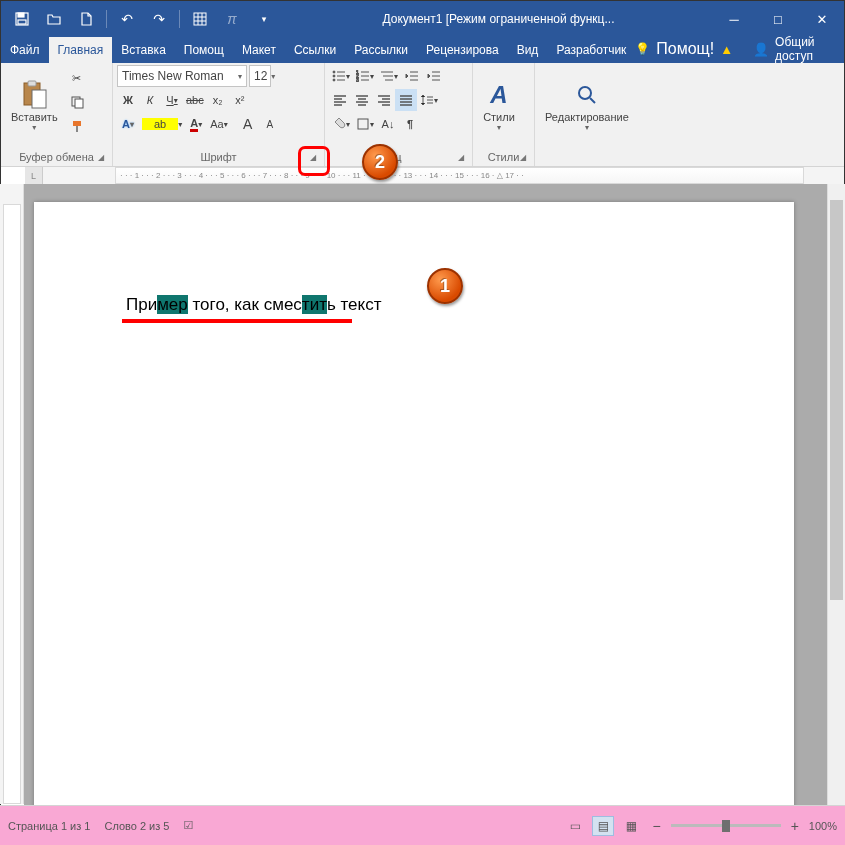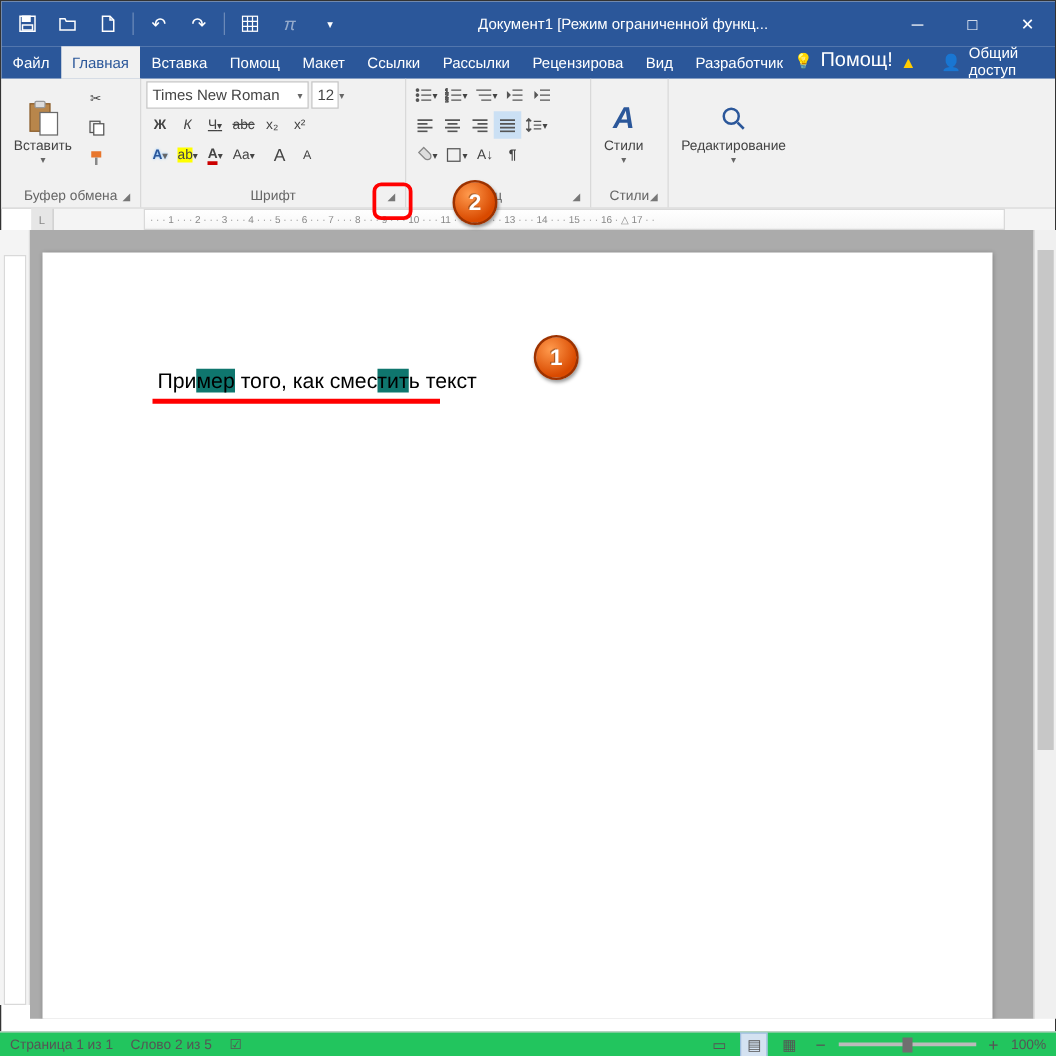--- a/index.html
+++ b/index.html
@@ -31,21 +31,21 @@
 .ruler-h-track{position:absolute;left:90px;right:40px;top:0;height:100%;background:linear-gradient(to bottom,#fff,#f6f6f6);border:1px solid #d9d9d9;font-size:8px;color:#888;display:flex;align-items:center;overflow:hidden}
 .ruler-v{width:24px;background:#f4f4f4;border-right:1px solid #ddd;float:left;height:620px;position:absolute;left:0;top:184px}
 .ruler-v-track{position:absolute;top:20px;bottom:0;left:3px;width:18px;background:#fff;border:1px solid #d9d9d9}
 .doc-area{position:absolute;left:24px;top:184px;right:18px;bottom:30px;background:#ababab;overflow:hidden}
 .page{position:absolute;left:10px;top:18px;width:760px;height:990px;background:#fff;box-shadow:0 0 4px rgba(0,0,0,.3)}
 .doc-text{position:absolute;left:92px;top:93px;font-family:"Times New Roman",serif;font-size:17px;color:#000}
 .sel{background:#0f766e}
 .red-underline{position:absolute;left:88px;top:117px;width:230px;height:4px;background:#ff0000}
 .callout{position:absolute;width:36px;height:36px;border-radius:50%;background:radial-gradient(circle at 35% 30%,#ff9a4d,#d94a00 70%);border:2px solid #9c3200;display:flex;align-items:center;justify-content:center;color:#fff;font-weight:bold;font-size:18px;box-shadow:1px 2px 3px rgba(0,0,0,.4);text-shadow:-1px -1px 0 rgba(0,0,0,.3)}
 .red-box{position:absolute;border:3px solid #ff0000;border-radius:7px}
-.statusbar{position:absolute;bottom:0;left:0;right:0;height:20px;background:#22c55e;border-top:1px solid #d4d4d4;display:flex;align-items:center;font-size:11px;color:#555;padding:0 8px;gap:14px}
+.statusbar{position:absolute;bottom:0;left:0;right:0;height:40px;background:#f9a8d4;border-top:1px solid #d4d4d4;display:flex;align-items:center;font-size:11px;color:#555;padding:0 8px;gap:14px}
 .statusbar .right{margin-left:auto;display:flex;align-items:center;gap:6px}
 .view-btn{width:22px;height:20px;display:flex;align-items:center;justify-content:center;border:1px solid transparent;font-size:12px}
 .view-btn.active{background:#d4e2f1;border-color:#9ebde0}
 .zoom-track{width:110px;height:3px;background:#bbb;position:relative}
 .zoom-track::before{content:'';position:absolute;left:50%;top:-4px;width:8px;height:12px;background:#6f6f6f;transform:translateX(-50%)}
 .scroll-v{position:absolute;right:0;top:184px;bottom:30px;width:18px;background:#f0f0f0;border-left:1px solid #ddd}
 .scroll-v-thumb{position:absolute;left:2px;right:2px;top:16px;height:400px;background:#c7c7c7}
 svg{display:block}
 .blue{color:#2b579a}
 </style>
@@ -173,21 +173,21 @@
         <div class="rbtn" style="text-decoration:line-through">abc</div>
         <div class="rbtn">x₂</div>
         <div class="rbtn">x²</div>
       </div>
       <div class="hstack">
         <div class="rbtn blue" style="font-weight:bold;text-shadow:0 0 2px #7bf">
             <span>A</span> 
             <span style="font-size:8px;color:#666">▾</span>
           </div>
         <div class="rbtn">
-            <span style="background:#ffff00;padding:0 0">ab</span> 
+            <span style="background:#ffff00;padding:0 12px">ab</span> 
             <span style="font-size:8px">▾</span>
           </div>
         <div class="rbtn">
             <span style="border-bottom:3px solid #c00;font-weight:bold">A</span> 
             <span style="font-size:8px">▾</span>
           </div>
         <div class="rbtn">
             <span>Aa</span>
             <span style="font-size:8px">▾</span>
           </div>

